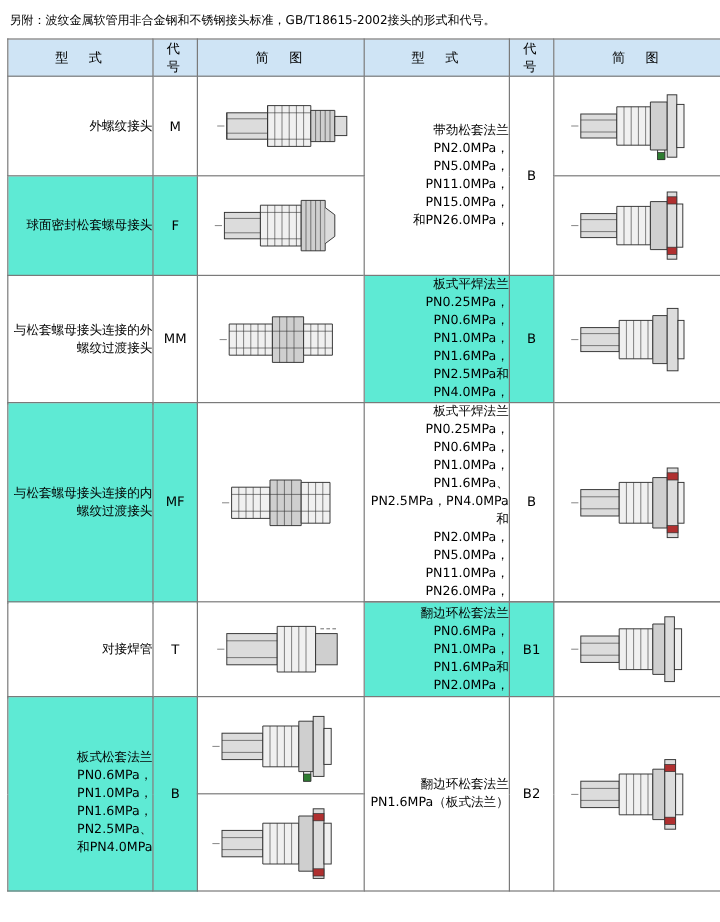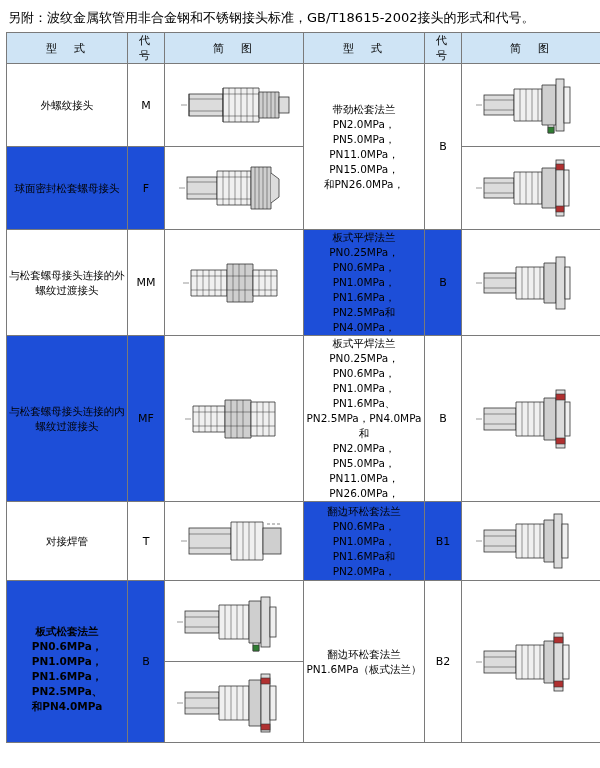--- a/index.html
+++ b/index.html
@@ -15,21 +15,21 @@
     overflow: hidden;
   }
   .page {
     width: 600px;
     height: 768px;
     box-sizing: border-box;
     padding: 8px 6px 0 6px;
     position: relative;
   }
   .title {
-    font-size: 13px;
+    font-size: 10px;
     line-height: 16px;
     margin: 2px 0 6px 2px;
     white-space: nowrap;
     letter-spacing: 0px;
   }
   table.main {
     border-collapse: collapse;
     width: 588px;
     table-layout: fixed;
   }
@@ -46,31 +46,31 @@
     letter-spacing: 3px;
     text-align: center;
   }
   .col-type { width: 120px; }
   .col-code { width: 36px; }
   .col-fig  { width: 138px; margin-left: 20px; }
   .cell-type {
     font-size: 10.5px;
     line-height: 15px;
     padding: 4px 5px;
-    text-align: center;
+    text-align: right;
   }
   .cell-code {
     text-align: center;
     font-size: 11px;
   }
   .cell-fig {
     background: #fff;
     text-align: center;
   }
-  .yellow { background: #1d4ed8; }
+  .yellow { background: #5eead4; }
   .white  { background: #ffffff; }
   .fig-wrap {
     width: 100%;
     display: block;
     line-height: 0;
   }
   svg { display: block; margin: 0 auto; }
   .ln { stroke: #333; stroke-width: 0.8; fill: none; }
   .fillgrey { fill: #dcdcdc; stroke: #333; stroke-width: 0.8; }
   .filllight { fill: #f0f0f0; stroke: #333; stroke-width: 0.8; }
@@ -342,21 +342,21 @@
                 <path d="M12 43 L20 43" class="cl"></path>
                 <path d="M20 38 L52 38 M20 48 L52 48" class="thin"></path>
               </g>
             </svg>
           </div>
         </td>
       </tr>
 
       <tr>
         <td class="cell-type yellow" rowspan="2" style="white-space: pre-line;">
-          <span style="white-space: pre-line; font-weight: bold;">板式松套法兰
+          <span style="white-space: pre-line;">板式松套法兰
 PN0.6MPa，PN1.0MPa，
 PN1.6MPa，PN2.5MPa、
 和PN4.0MPa</span>
         </td>
         <td class="cell-code yellow" rowspan="2">B</td>
         <td class="cell-fig">
           <div class="fig-wrap">
             <svg width="134" height="80" viewBox="0 0 134 80">
               <g>
                 <rect x="18" y="30" width="34" height="22" class="fillgrey"></rect>

